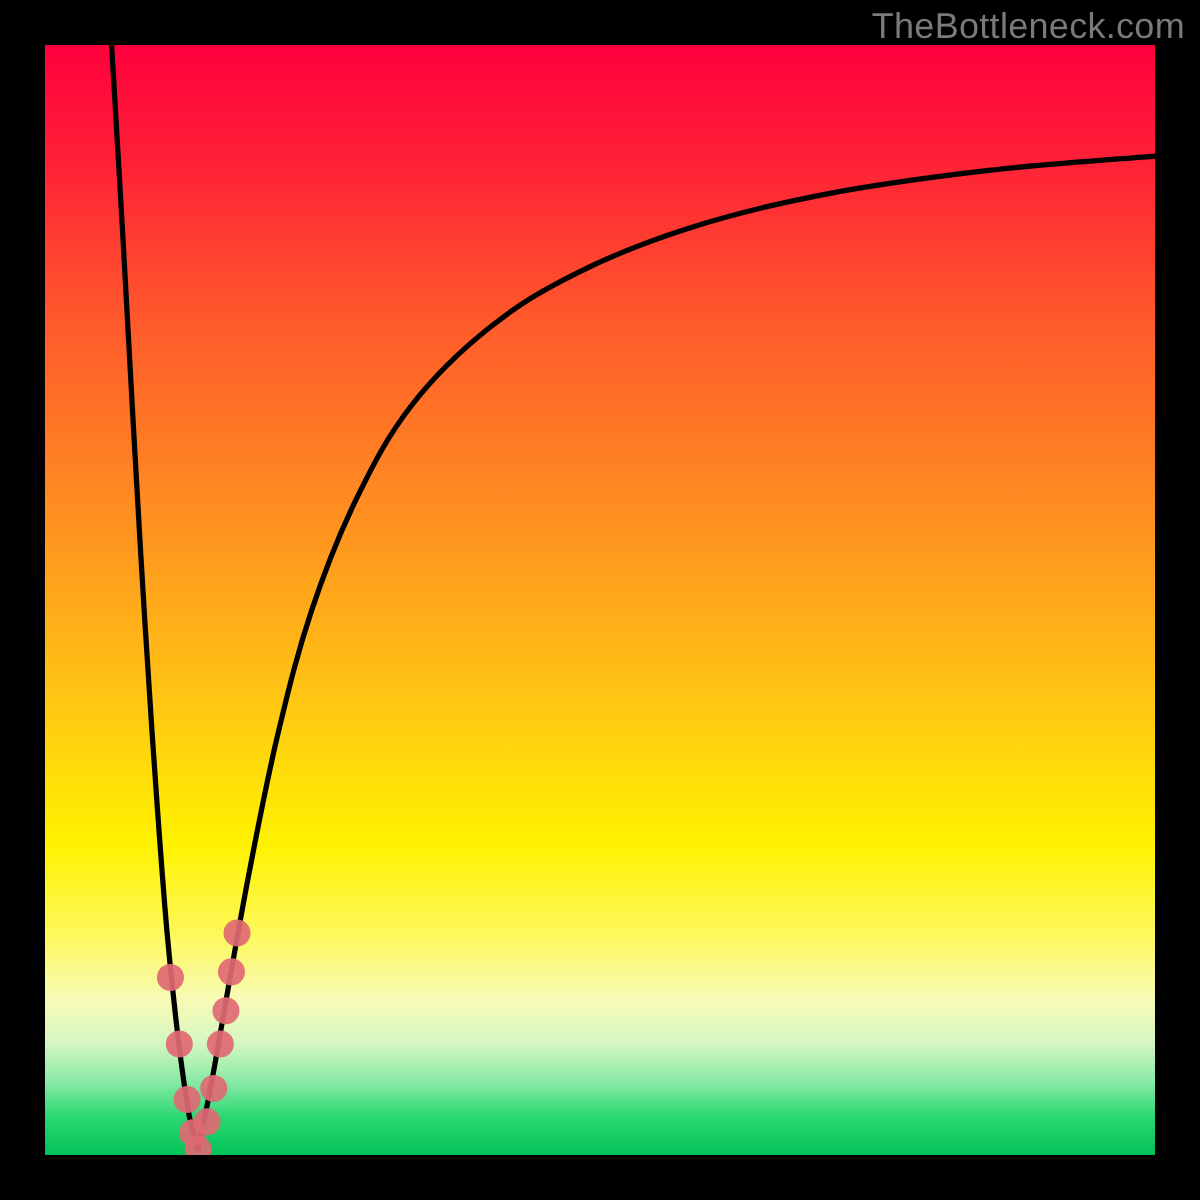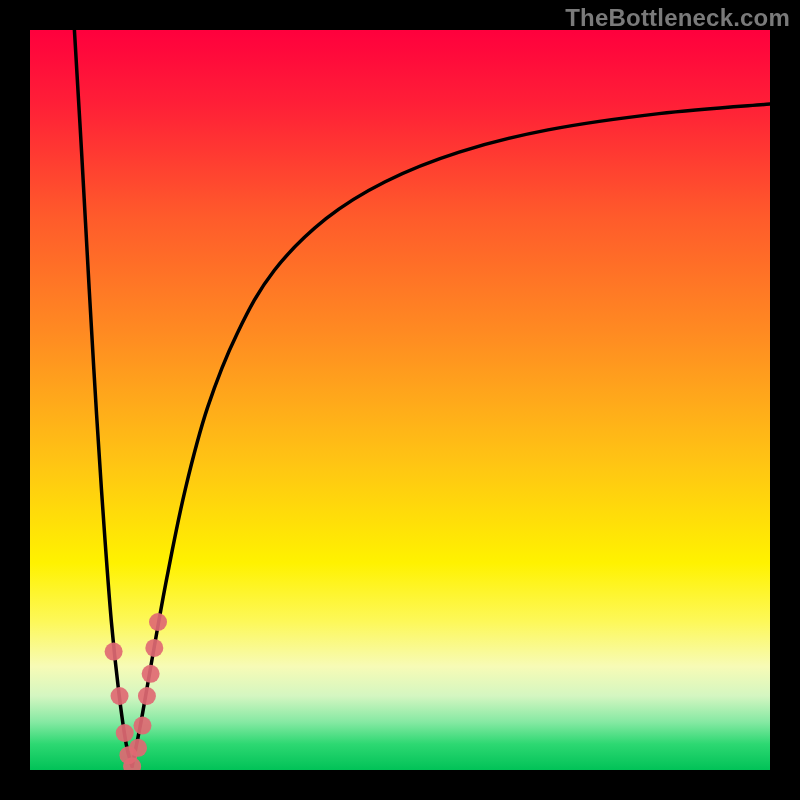--- a/index.html
+++ b/index.html
@@ -16,21 +16,21 @@
     width: 800px;
     height: 800px;
     background: #000;
   }
   .attribution {
     position: absolute;
     top: 4px;
     right: 10px;
     color: #7a7a7a;
     font-size: 24px;
-    font-weight: 700;
+    font-weight: 400;
     letter-spacing: 0.2px;
     z-index: 30;
   }
   .plot-area {
     position: absolute;
     left: 30px;
     top: 30px;
     width: 740px;
     height: 740px;
     overflow: hidden;

